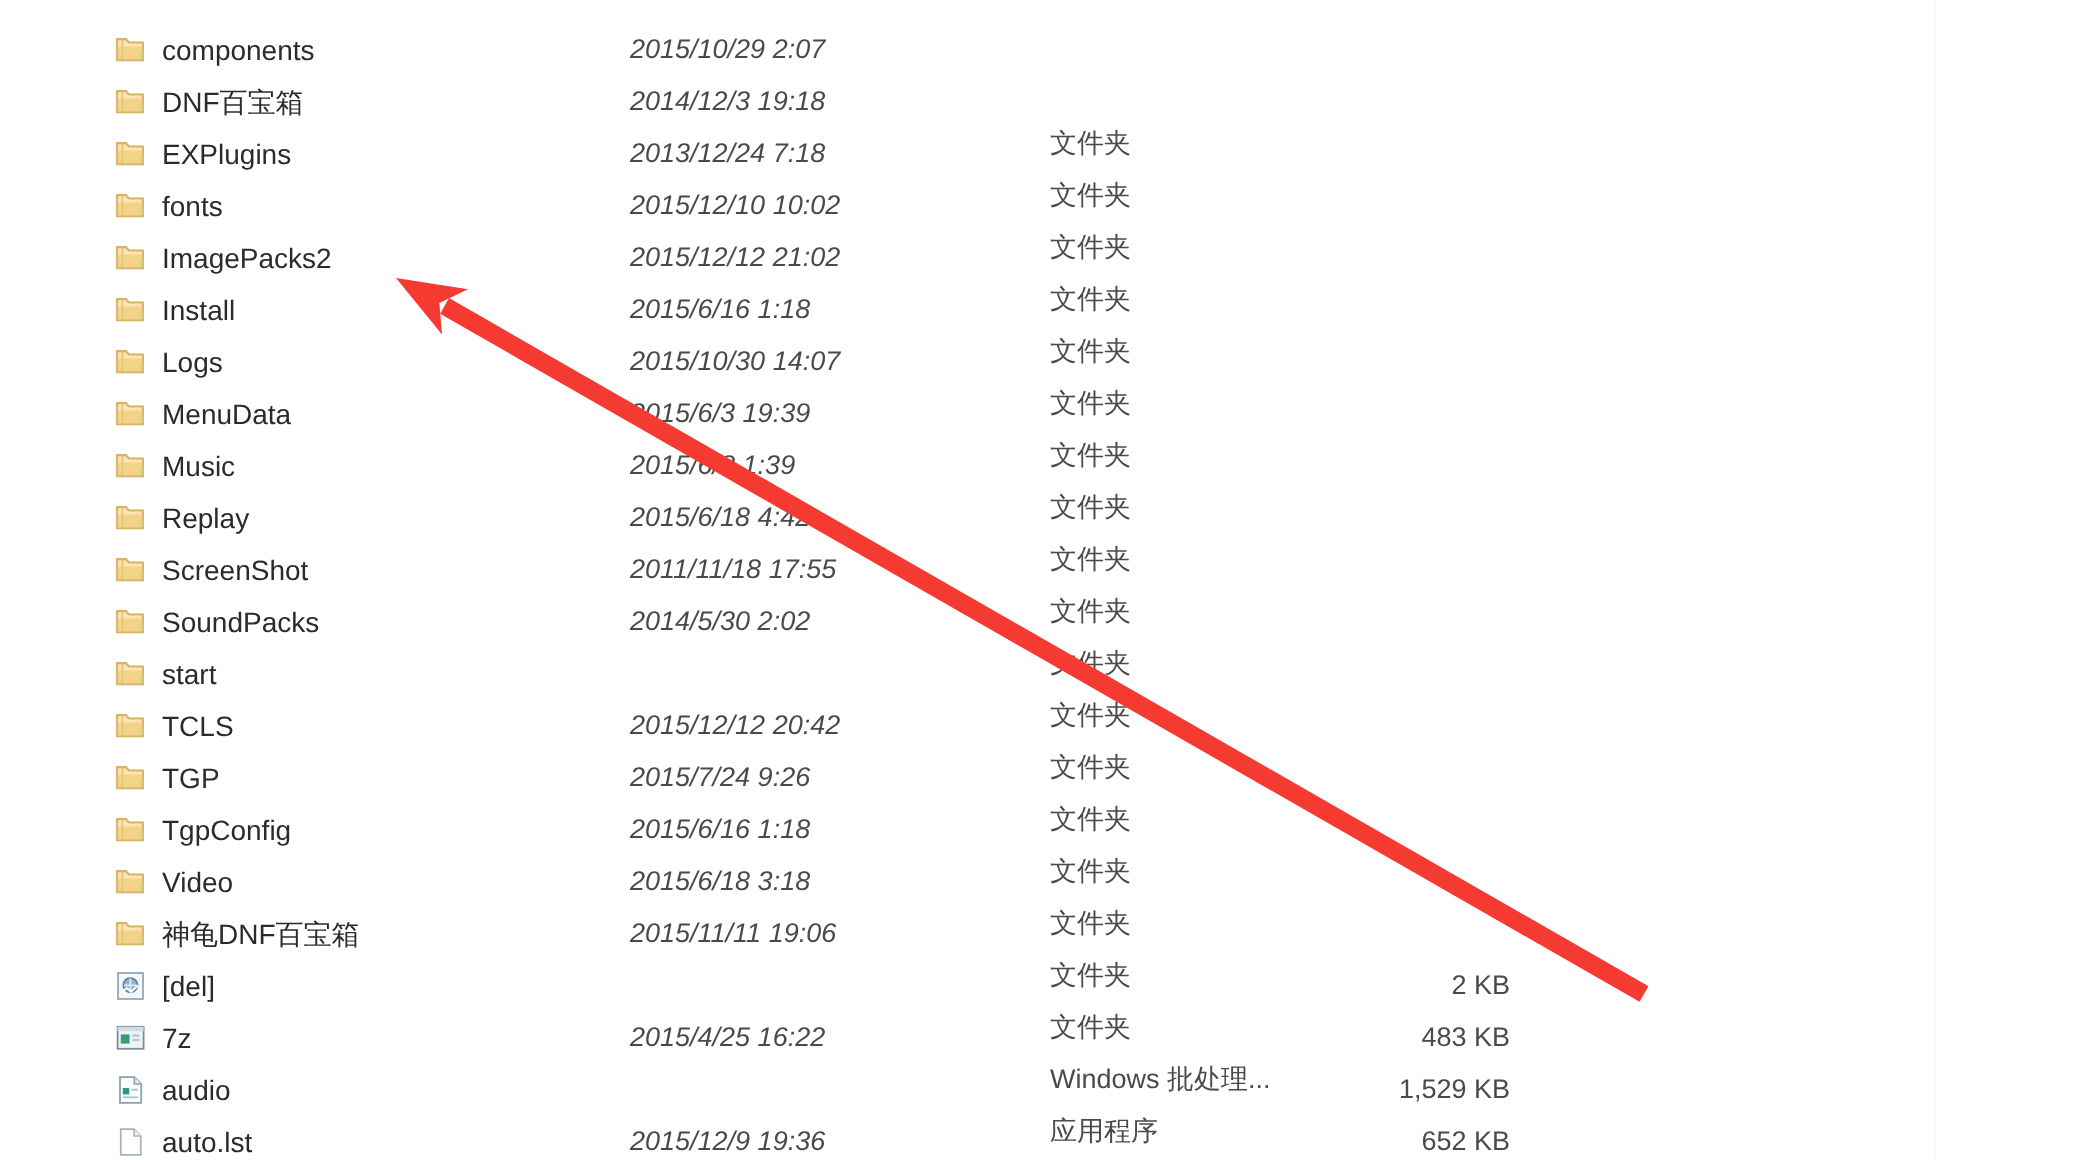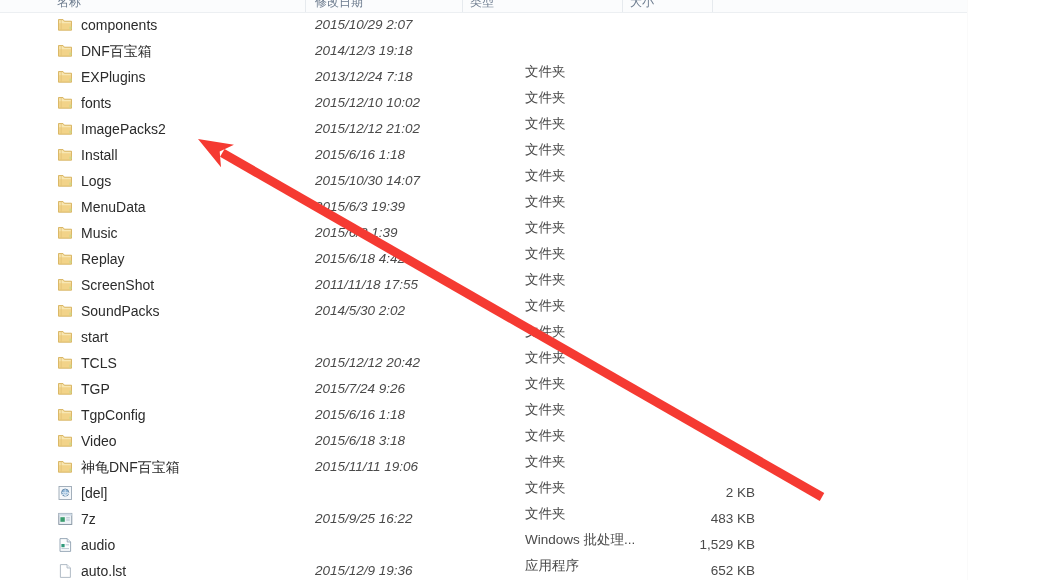--- a/index.html
+++ b/index.html
@@ -140,30 +140,20 @@
     width: 1044px;
     height: 580px;
     pointer-events: none;
   }
 </style>
 </head>
 <body>
 
 <div class="explorer">
 
-  <div class="header-strip">
-    <div class="header-cell col-name">名称</div>
-    <div class="header-cell col-date">修改日期</div>
-    <div class="header-cell col-type">类型</div>
-    <div class="header-cell col-size">大小</div>
-    <div class="header-sep s1"></div>
-    <div class="header-sep s2"></div>
-    <div class="header-sep s3"></div>
-    <div class="header-sep s4"></div>
-  </div>
 
   <div class="file-list" id="file-list">
       <div class="row">
         <span class="icon">
           <svg width="17" height="16" viewBox="0 0 17 16">
             <path d="M1.5 2.5 H6 L7.4 4.2 H14.5 V13.2 H1.5 Z" fill="#f2d389" stroke="#d6b25e" stroke-width="0.9"></path>
             <path d="M2.2 3.2 H5.7 L7 4.9 H13.8 V6.3 H2.2 Z" fill="#f8e7b4"></path>
             <rect x="12.4" y="9.6" width="2.0" height="2.6" fill="#cfd88a"></rect>
             <path d="M4.2 2.8 V12.9" stroke="#e3c477" stroke-width="0.8"></path>
           </svg>
@@ -427,21 +417,21 @@
         <span class="icon">
           <svg width="17" height="16" viewBox="0 0 17 16">
             <rect x="1.8" y="2.4" width="13" height="11" fill="#eef3f7" stroke="#7d8c9b" stroke-width="0.9"></rect>
             <rect x="1.8" y="2.4" width="13" height="2.2" fill="#cfdbe6"></rect>
             <rect x="3.4" y="6.2" width="4.4" height="4.6" fill="#3b9d6e"></rect>
             <rect x="9.2" y="6.2" width="3.6" height="1.2" fill="#b9c7d4"></rect>
             <rect x="9.2" y="8.4" width="3.6" height="1.2" fill="#b9c7d4"></rect>
           </svg>
         </span>
         <span class="cell name">7z</span>
-        <span class="cell date">2015/9/25 16:22</span>
+        <span class="cell date">2015/4/25 16:22</span>
         <span class="cell type">应用程序</span>
         <span class="cell size">483 KB</span>
       </div>
       <div class="row">
         <span class="icon">
           <svg width="17" height="16" viewBox="0 0 17 16">
             <path d="M3 1.6 H10.2 L13.6 5 V14.4 H3 Z" fill="#fbfdfe" stroke="#8fa0b0" stroke-width="0.9"></path>
             <path d="M10.2 1.6 V5 H13.6" fill="#e4ecf3" stroke="#8fa0b0" stroke-width="0.8"></path>
             <rect x="4.4" y="7" width="3.2" height="3.2" fill="#2f9a7a"></rect>
             <rect x="8.6" y="7.4" width="3.4" height="0.9" fill="#b2c2cf"></rect>

